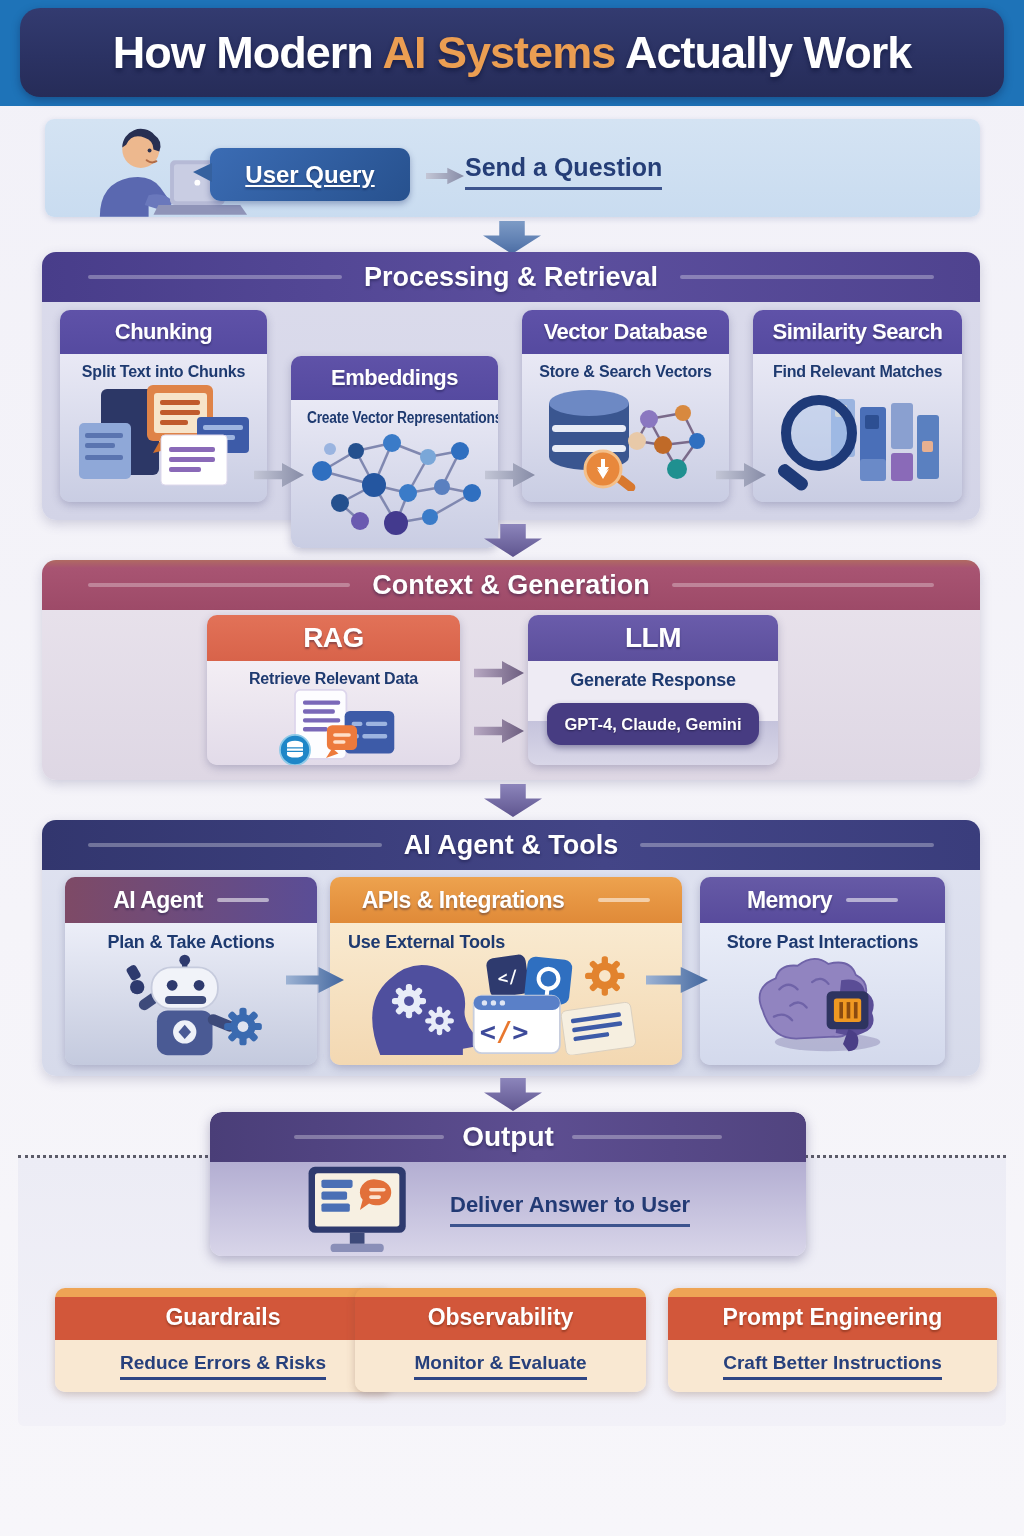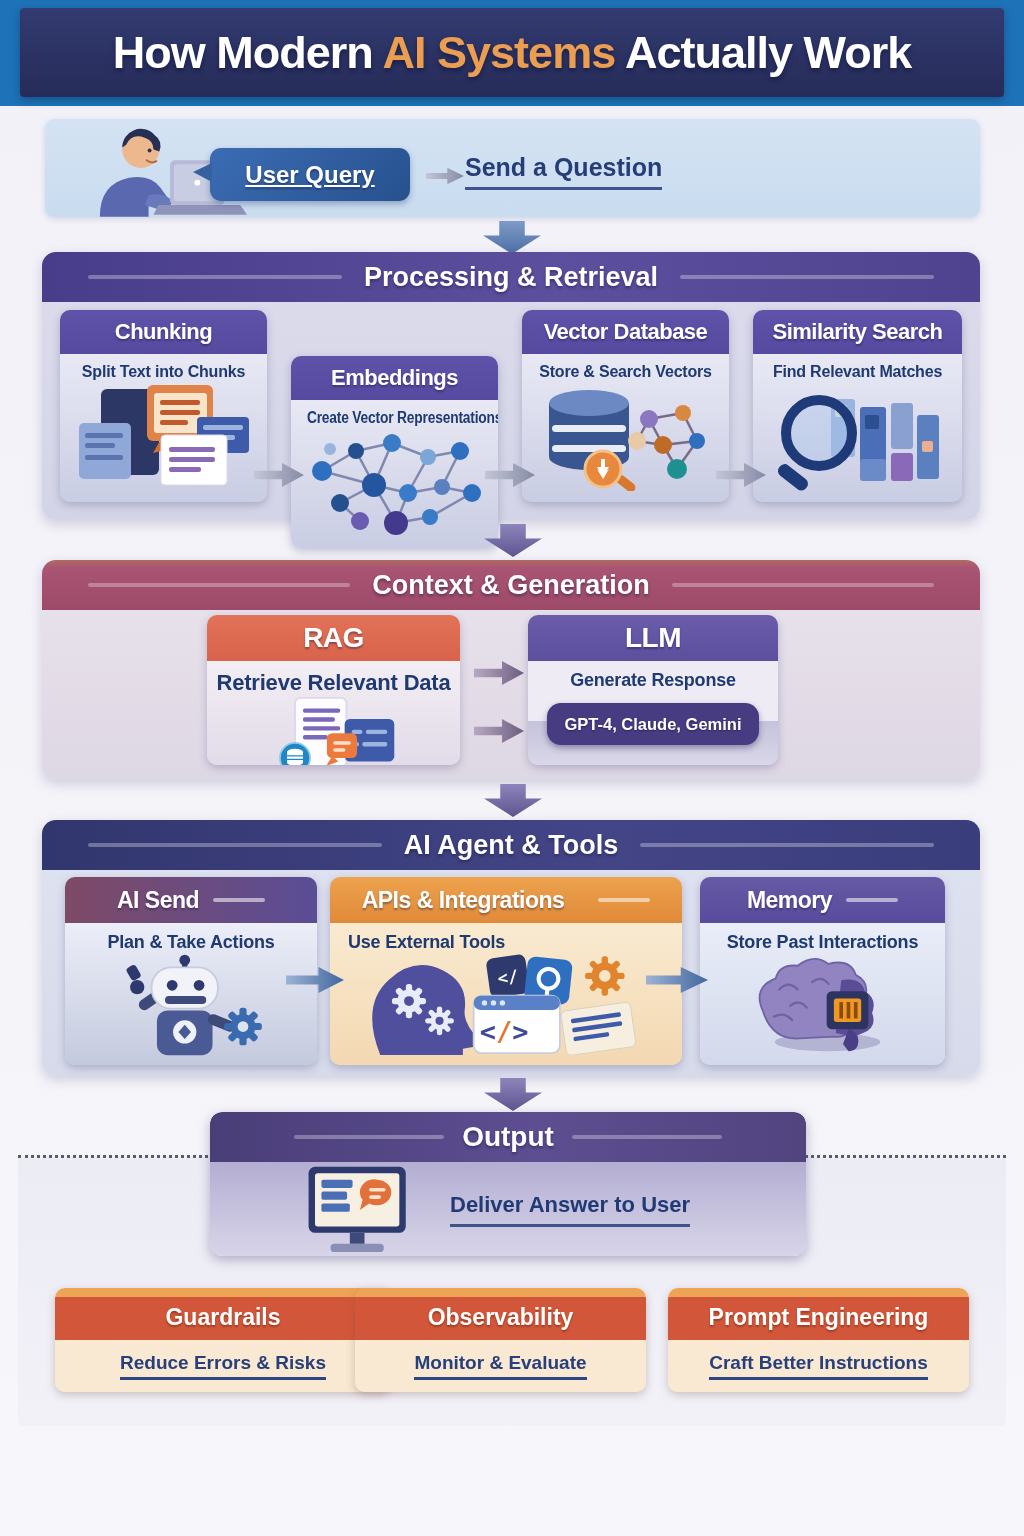--- a/index.html
+++ b/index.html
@@ -2,21 +2,21 @@
 <html><head>
 <meta charset="utf-8">
 <style>
   html,body{margin:0;padding:0;background:#e9e9f0;}
   .page{position:relative;width:1024px;height:1536px;margin:0 auto;overflow:hidden;
         background:linear-gradient(180deg,#f2f1f8 0%,#f5f4f9 60%,#f7f6fa 100%);
         font-family:"Liberation Sans",sans-serif;}
 
   
   .band{position:absolute;left:0;top:0;width:1024px;height:106px;background:#1e73b8;}
-  .band-inner{position:absolute;left:20px;top:8px;width:984px;height:89px;border-radius:4px;
+  .band-inner{position:absolute;left:20px;top:8px;width:984px;height:89px;border-radius:20px;
         background:linear-gradient(180deg,#333b70 0%,#2b3263 55%,#262c58 100%);
         display:flex;align-items:center;justify-content:center;box-shadow:0 3px 8px rgba(10,20,60,.35);}
   .main-title{font-size:45px;font-weight:700;letter-spacing:-1px;color:#fff;white-space:nowrap;
         text-shadow:0 3px 4px rgba(10,15,50,.5);}
   .main-title .accent{color:#eb9e52;}
 
   
   .user-row{position:absolute;left:45px;top:119px;width:935px;height:98px;border-radius:9px;
         background:linear-gradient(180deg,#d4e3f3 0%,#c9dcf0 100%);box-shadow:0 2px 6px rgba(60,80,140,.18);}
   .person{position:absolute;left:10px;bottom:0;}
@@ -99,21 +99,21 @@
   .output-box .panel-h{height:50px;border-radius:12px 12px 0 0;background:linear-gradient(90deg,#4a3e78,#5d4e91 55%,#51447f);}
   .output-box .panel-title{font-size:28px;}
   .output-box .hline{margin:0 18px;max-width:150px;}
   .output-body{position:absolute;top:50px;left:0;right:0;bottom:0;display:flex;align-items:center;
         background:linear-gradient(180deg,#b3aed2,#d8d5e9);padding-left:88px;box-sizing:border-box;}
   .deliver{margin-left:30px;font-size:22px;font-weight:700;color:#223a74;border-bottom:3px solid #3d548e;padding-bottom:6px;}
 
   
   .bcard{position:absolute;top:1288px;height:104px;border-radius:10px;overflow:hidden;z-index:2;
         box-shadow:0 3px 8px rgba(120,80,60,.3);}
-  .b1{left:55px;width:336px;} .b2{left:355px;width:291px;} .b3{left:668px;width:301px;}
+  .b1{left:55px;width:336px;} .b2{left:355px;width:291px;} .b3{left:668px;width:329px;}
   .bcard-h{height:52px;background:linear-gradient(180deg,#eea455 0 9px,#d2573a 9px);
         display:flex;align-items:center;justify-content:center;}
   .bcard-h .t{color:#fff;font-size:23px;font-weight:700;text-shadow:0 2px 2px rgba(90,30,10,.45);padding-top:6px;}
   .bcard-b{height:52px;background:#f9e8d2;display:flex;align-items:center;justify-content:center;}
   .bcard-b .t{font-size:19px;font-weight:700;color:#27407c;border-bottom:3px solid #2e4584;padding-bottom:3px;white-space:nowrap;}
   svg{display:block;}
 </style>
 </head>
 <body>
 
@@ -299,21 +299,21 @@
       <div class="hline"></div>
       <span class="panel-title">Context &amp; Generation</span>
       <div class="hline"></div>
     </div>
 
     <div class="card rag-card">
       <div class="card-h">
           <span class="t">RAG</span>
         </div>
       <div class="card-b">
-        <span class="sub" style="font-size:22px;">Retrieve Relevant Data</span>
+        <span class="sub" style="font-size:16px;">Retrieve Relevant Data</span>
         <svg width="200" height="78" viewBox="0 0 200 88" style="margin:0 auto;">
           <rect x="56" y="2" width="58" height="78" rx="6" fill="#fdfdff" stroke="#ddd6ec" stroke-width="2"></rect>
           <rect x="65" y="14" width="42" height="5" rx="2" fill="#7a68b8"></rect>
           <rect x="65" y="24" width="36" height="5" rx="2" fill="#7a68b8"></rect>
           <rect x="65" y="34" width="42" height="5" rx="2" fill="#7a68b8"></rect>
           <rect x="65" y="44" width="28" height="5" rx="2" fill="#7a68b8"></rect>
           <rect x="112" y="26" width="56" height="48" rx="6" fill="#3d5ba8"></rect>
           <rect x="120" y="38" width="12" height="5" rx="2" fill="#9db4e0"></rect>
           <rect x="136" y="38" width="24" height="5" rx="2" fill="#9db4e0"></rect>
           <rect x="120" y="52" width="8" height="5" rx="2" fill="#9db4e0"></rect>
@@ -350,21 +350,21 @@
 
   <section class="panel s3">
     <div class="panel-h">
       <div class="hline"></div>
       <span class="panel-title">AI Agent &amp; Tools</span>
       <div class="hline"></div>
     </div>
 
     <div class="card agent-card">
       <div class="card-h">
-          <span class="t">AI Send</span>
+          <span class="t">AI Agent</span>
           <span class="shortline"></span>
         </div>
       <div class="card-b">
         <span class="sub" style="font-size:18px;">Plan &amp; Take Actions</span>
         <svg width="200" height="104" viewBox="0 0 200 116" style="margin:0 auto;">
           <rect x="30" y="14" width="12" height="16" rx="4" fill="#2e3a6e" transform="rotate(-30 36 22)"></rect>
           <circle cx="40" cy="38" r="8" fill="#2e3a6e"></circle>
           <rect x="40" y="46" width="32" height="12" rx="6" fill="#3d4a7a" transform="rotate(-35 56 52)"></rect>
           <circle cx="93" cy="8" r="6" fill="#2e3a6e"></circle>
           <rect x="90" y="10" width="6" height="8" fill="#2e3a6e"></rect>

